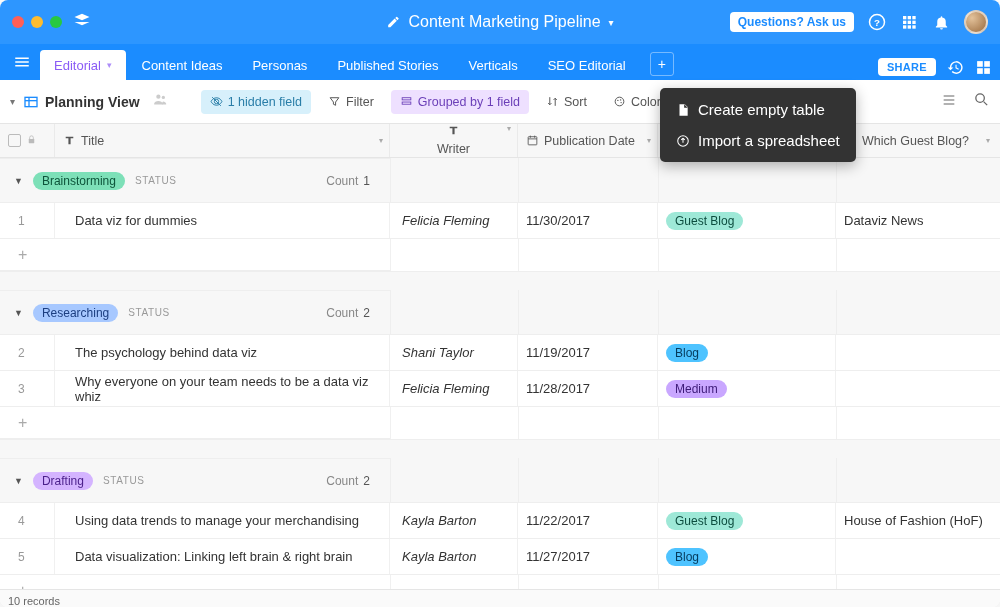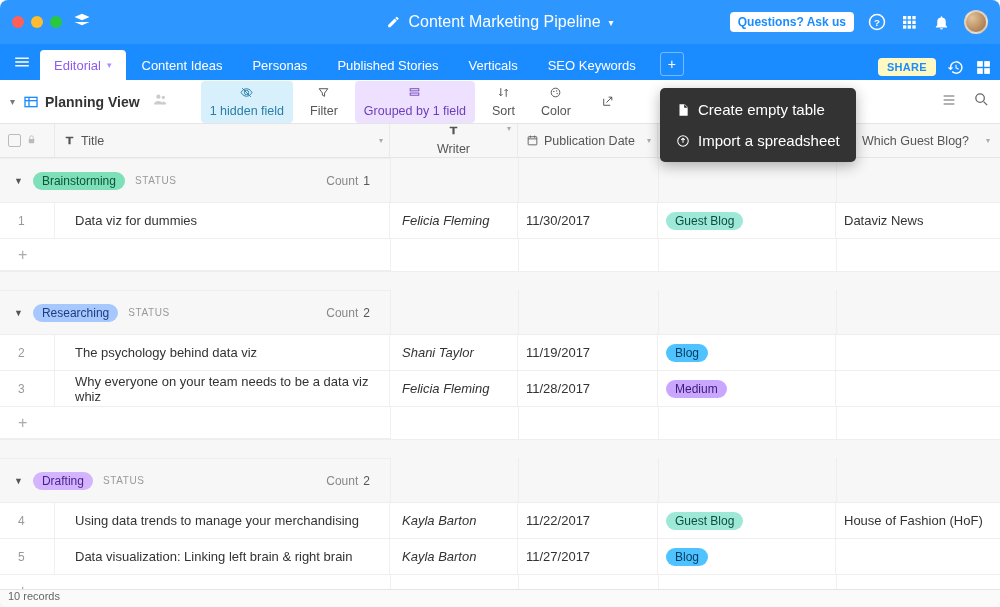--- a/index.html
+++ b/index.html
@@ -19,30 +19,30 @@
 .avatar { width:24px; height:24px; border-radius:50%; background: radial-gradient(circle at 30% 30%, #e3c29b, #996a3d); border:2px solid rgba(255,255,255,0.6); }
 
 
 .tabrow { height: 36px; background:#1b8cff; display:flex; align-items:flex-end; padding: 0 8px 0 8px; gap:4px; }
 .hamb { width:28px; display:flex; align-items:center; justify-content:center; color:#fff; height:100%; }
 .tab { height:30px; padding:0 14px; display:flex; align-items:center; color:#fff; font-size:13px; border-radius:4px 4px 0 0; cursor:pointer; position:relative; }
 .tab.active { background:#fff; color:#8b5cf6; font-weight:500; }
 .tab .chev { margin-left:6px; font-size:9px; opacity:0.7; }
 .addtab { width:24px; height:24px; display:flex; align-items:center; justify-content:center; color:#fff; border:1px solid rgba(255,255,255,0.4); border-radius:3px; font-size:14px; margin-left:6px; margin-bottom:4px; }
 .tabrow-right { margin-left:auto; display:flex; align-items:center; gap:10px; padding-bottom:4px; }
-.share-btn { background:#fef9c3; color:#1b8cff; font-size:11px; font-weight:700; padding:3px 9px; border-radius:4px; letter-spacing:0.3px; }
+.share-btn { background:#ffffff; color:#1b8cff; font-size:11px; font-weight:700; padding:3px 9px; border-radius:4px; letter-spacing:0.3px; }
 .tabrow-right .ico { color:#fff; width:18px; height:18px; display:flex; align-items:center; justify-content:center; }
 
 
 .toolbar { height:44px; background:#fff; border-bottom:1px solid #e5e5e5; display:flex; align-items:center; padding:0 10px; gap:8px; position:relative; }
 .toolbar .vchev { color:#777; font-size:10px; }
 .viewname { display:flex; align-items:center; gap:6px; font-size:14px; font-weight:600; color:#333; }
 .viewname svg { width:16px; height:16px; color:#1b8cff; }
 .people { color:#bbb; margin-left:4px; }
-.toolbtn { display:flex; align-items:center; gap:5px; font-size:12.5px; color:#555; padding:5px 9px; border-radius:4px; cursor:pointer;flex-direction:column; }
+.toolbtn { display:flex; align-items:center; gap:5px; font-size:12.5px; color:#555; padding:5px 9px; border-radius:4px; cursor:pointer; }
 .toolbtn svg { width:13px; height:13px; }
 .toolbtn.hidden-field { background:#d7f0fb; color:#2a7ea8; }
 .toolbtn.grouped { background:#eee0ff; color:#6b3fb8; }
 .toolbar-right { margin-left:auto; display:flex; align-items:center; gap:16px; color:#666; }
 
 
 .dropdown { position:absolute; top:88px; left:660px; background:#333; color:#fff; border-radius:5px; padding:6px 0; z-index:50; font-size:15px; box-shadow:0 4px 14px rgba(0,0,0,0.3); }
 .dropdown .item { display:flex; align-items:center; gap:8px; padding:7px 16px; white-space:nowrap; cursor:pointer; }
 .dropdown .item svg { width:14px; height:14px; }
 
@@ -81,21 +81,21 @@
 .row .c-num { width:55px; justify-content:flex-start; color:#999; font-size:12px; padding-left:18px; }
 .row .c-title { width:335px; padding-left:20px; }
 .row .c-writer { width:128px; padding-left:12px;font-style:italic; }
 .row .c-pub { width:140px; }
 .row .c-loc { width:178px; }
 .row .c-guest { width:160px; }
 
 .addrow { height:32px; background:#fff; border-bottom:1px solid #eee; display:flex; align-items:center; padding-left:18px; color:#aaa; font-size:16px; cursor:pointer; }
 .spacer { height:18px; background:#f7f7f7; }
 
-.statusbar { height:18px; background:#fafafa; border-top:1px solid #e5e5e5; font-size:11px; color:#666; padding:0 8px; display:flex; align-items:flex-start; }
+.statusbar { height:18px; background:#fafafa; border-top:1px solid #e5e5e5; font-size:11px; color:#666; padding:0 8px; display:flex; align-items:flex-end; }
 
 svg { fill: currentColor; }
 </style>
 </head>
 <body>
 
 <div class="titlebar">
   <div class="traffic">
     <span class="r"></span>
     <span class="y"></span>
@@ -148,21 +148,21 @@
       <svg viewBox="0 0 24 24" width="18" height="18">
         <path fill="#fff" d="M3 6h18v2H3zM3 11h18v2H3zM3 16h18v2H3z"></path>
       </svg>
     </div>
   <div id="tabs-container" style="display:flex;align-items:flex-end;gap:2px;">
       <div class="tab active">Editorial<span class="chev">▾</span></div>
       <div class="tab">Content Ideas</div>
       <div class="tab">Personas</div>
       <div class="tab">Published Stories</div>
       <div class="tab">Verticals</div>
-      <div class="tab">SEO Keywords</div>
+      <div class="tab">SEO Editorial</div>
     </div>
   <div class="addtab">+</div>
   <div class="tabrow-right">
     <div class="share-btn">SHARE</div>
     <div class="ico">
         <svg viewBox="0 0 24 24" width="17" height="17">
           <path fill="#fff" d="M13 3a9 9 0 0 0-9 9H1l3.89 3.89L9 12H6a7 7 0 1 1 2.05 4.95l-1.41 1.41A9 9 0 1 0 13 3zm-1 5v5l4 2 .75-1.23-3.25-1.77V8z"></path>
         </svg>
       </div>
     <div class="ico">

